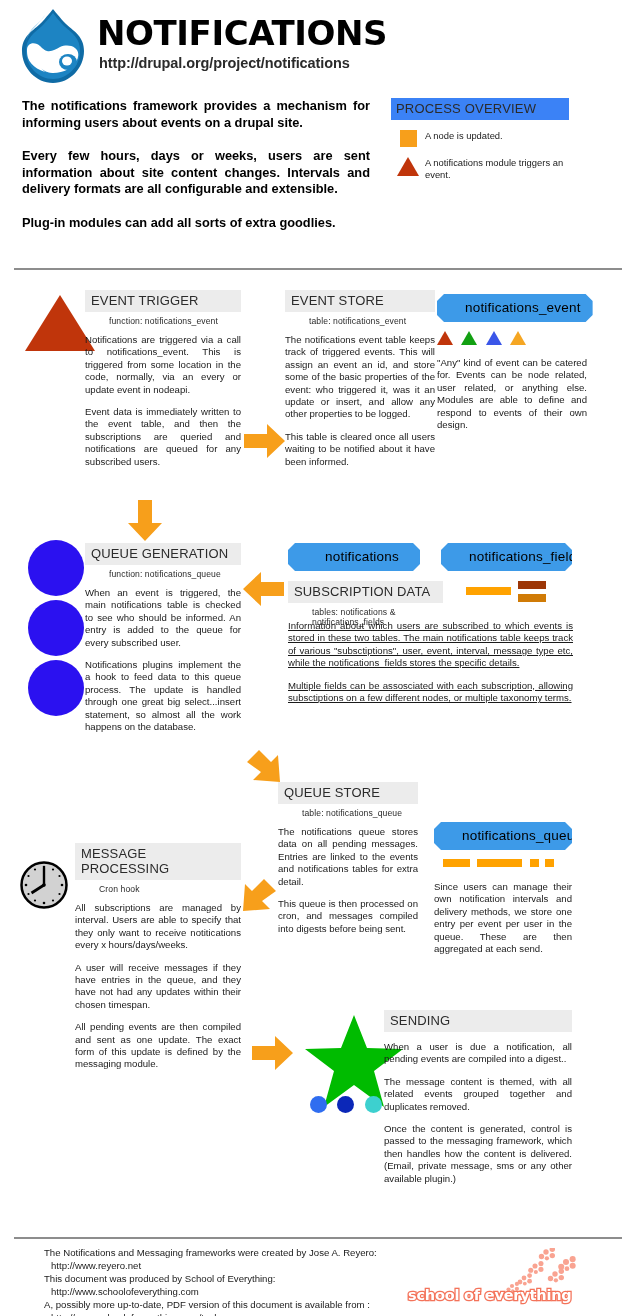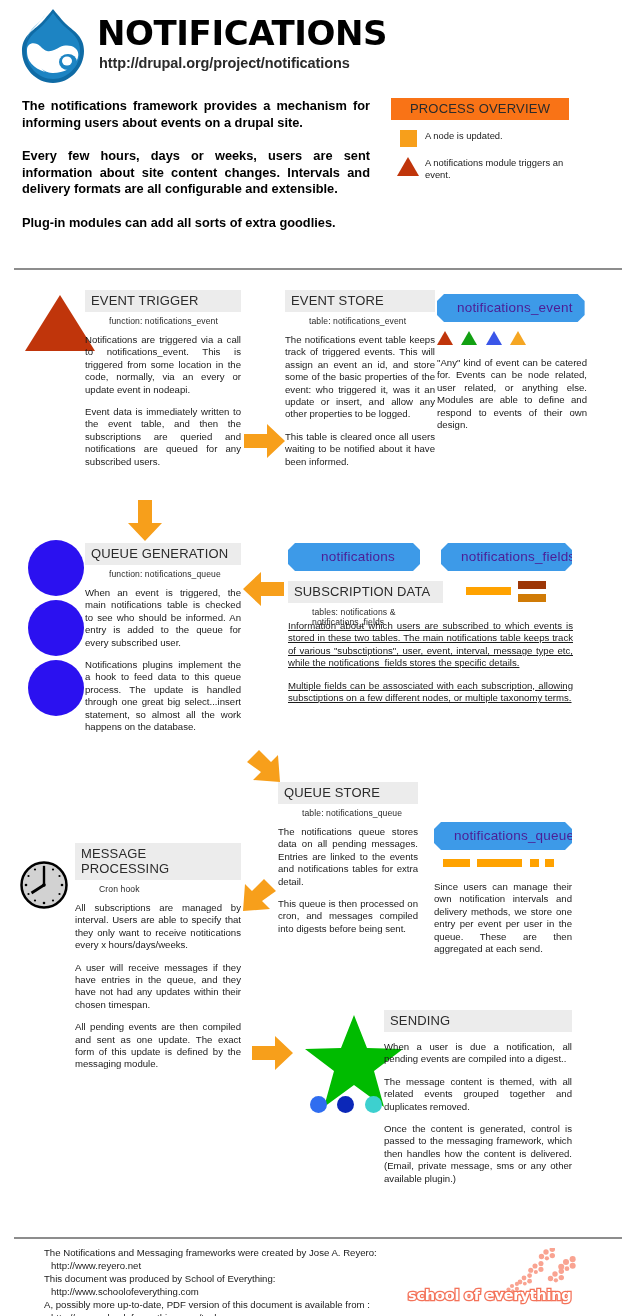--- a/index.html
+++ b/index.html
@@ -44,27 +44,26 @@
     line-height: 16.5px;
     text-align: justify;
     margin: 0 0 17px 0;
     color: #000;
   }
   .intro p:last-child { margin-bottom: 16px; }
 
   
   .overview { position: absolute; left: 391px; top: 98px; width: 178px; }
   .ov-title {
-    background: #f97316;
+    background: #3b82f6;
     font-size: 13px;
     letter-spacing: 0.2px;
     padding: 3px 5px 4px 5px;
     color: #2b2b2b;
     margin-bottom: 9px;
-    text-align: center;
   }
   .ov-row { display: flex; align-items: flex-start; margin-bottom: 9px; }
   .ov-ico { width: 34px; flex: 0 0 34px; display: flex; justify-content: center; padding-top: 1px; }
   .ov-txt { font-size: 9.4px; line-height: 11.5px; color: #1a1a1a; padding-top: 1px; }
 
   
   .sq-orange { width: 17px; height: 17px; background: #f79f1b; }
   .tri {
     width: 0; height: 0;
     border-left: 11px solid transparent;
@@ -99,23 +98,23 @@
     text-align: justify;
     color: #1a1a1a;
     margin: 0 0 10px 0;
   }
   .body-txt:last-child { margin-bottom: 0; }
 
   
   .db-tag {
     display: inline-block;
     background: #3d9ae8;
-    color: #4c1d95;
+    color: #000000;
     font-size: 13.5px;
-    padding: 6px 12px 7px 20px;
+    padding: 6px 12px 7px 28px;
     letter-spacing: 0.2px;
     text-align: center;
     clip-path: polygon(7px 0, calc(100% - 7px) 0, 100% 7px, 100% calc(100% - 7px),
                        calc(100% - 7px) 100%, 7px 100%, 0 calc(100% - 7px), 0 7px);
   }
   .arrow-svg { display: block; }
 
   
   .blk { position: absolute; }
 

